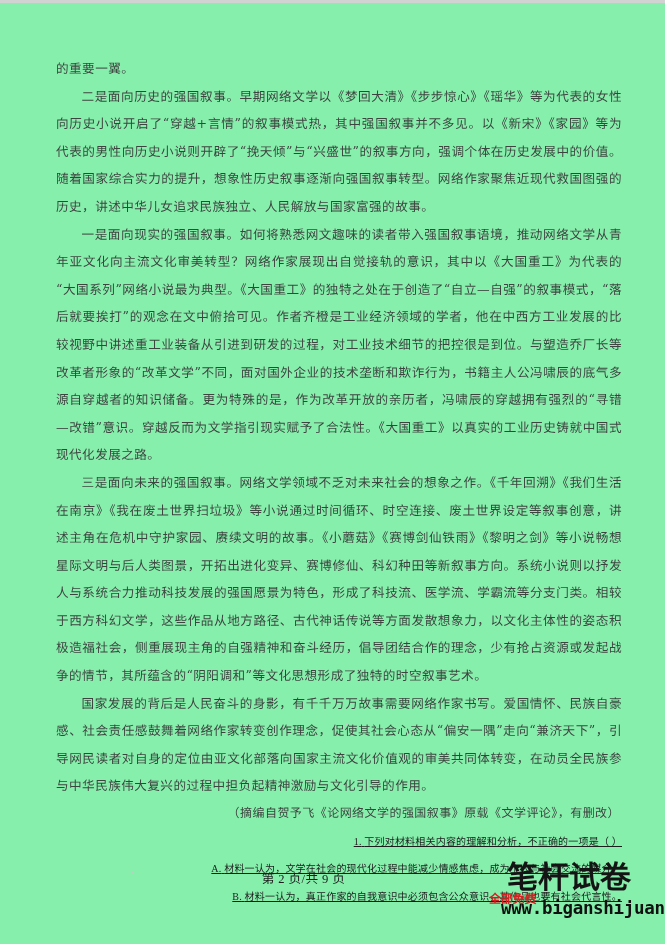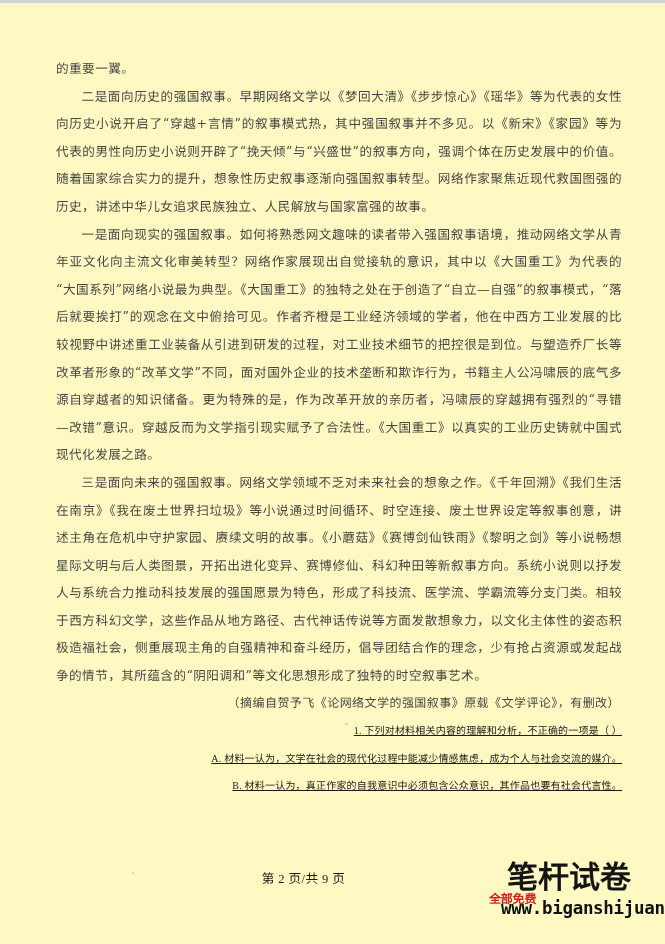--- a/index.html
+++ b/index.html
@@ -12,21 +12,21 @@
     height: 944px;
     background: #ffffff;
     font-family: "DejaVu Serif", "Liberation Serif", serif;
     overflow: hidden;
     position: relative;
   }
   .page {
     position: relative;
     width: 665px;
     height: 944px;
-    background: #fef9c3;
+    background: #86efac;
     box-sizing: border-box;
   }
   
   .scan-top-edge {
     position: absolute;
     top: 0;
     left: 0;
     width: 665px;
     height: 3px;
     background: #d2d2d2;
@@ -158,20 +158,21 @@
   <div class="content">
 
     <p class="para">的重要一翼。</p>
 
     <p class="para indent">二是面向历史的强国叙事。早期网络文学以《梦回大清》《步步惊心》《瑶华》等为代表的女性向历史小说开启了“穿越+言情”的叙事模式热，其中强国叙事并不多见。以《新宋》《家园》等为代表的男性向历史小说则开辟了“挽天倾”与“兴盛世”的叙事方向，强调个体在历史发展中的价值。随着国家综合实力的提升，想象性历史叙事逐渐向强国叙事转型。网络作家聚焦近现代救国图强的历史，讲述中华儿女追求民族独立、人民解放与国家富强的故事。</p>
 
     <p class="para indent">一是面向现实的强国叙事。如何将熟悉网文趣味的读者带入强国叙事语境，推动网络文学从青年亚文化向主流文化审美转型？网络作家展现出自觉接轨的意识，其中以《大国重工》为代表的“大国系列”网络小说最为典型。《大国重工》的独特之处在于创造了“自立—自强”的叙事模式，“落后就要挨打”的观念在文中俯拾可见。作者齐橙是工业经济领域的学者，他在中西方工业发展的比较视野中讲述重工业装备从引进到研发的过程，对工业技术细节的把控很是到位。与塑造乔厂长等改革者形象的“改革文学”不同，面对国外企业的技术垄断和欺诈行为，书籍主人公冯啸辰的底气多源自穿越者的知识储备。更为特殊的是，作为改革开放的亲历者，冯啸辰的穿越拥有强烈的“寻错—改错”意识。穿越反而为文学指引现实赋予了合法性。《大国重工》以真实的工业历史铸就中国式现代化发展之路。</p>
 
     <p class="para indent">三是面向未来的强国叙事。网络文学领域不乏对未来社会的想象之作。《千年回溯》《我们生活在南京》《我在废土世界扫垃圾》等小说通过时间循环、时空连接、废土世界设定等叙事创意，讲述主角在危机中守护家园、赓续文明的故事。《小蘑菇》《赛博剑仙铁雨》《黎明之剑》等小说畅想星际文明与后人类图景，开拓出进化变异、赛博修仙、科幻种田等新叙事方向。系统小说则以抒发人与系统合力推动科技发展的强国愿景为特色，形成了科技流、医学流、学霸流等分支门类。相较于西方科幻文学，这些作品从地方路径、古代神话传说等方面发散想象力，以文化主体性的姿态积极造福社会，侧重展现主角的自强精神和奋斗经历，倡导团结合作的理念，少有抢占资源或发起战争的情节，其所蕴含的“阴阳调和”等文化思想形成了独特的时空叙事艺术。</p>
 
+    <p class="para indent">国家发展的背后是人民奋斗的身影，有千千万万故事需要网络作家书写。爱国情怀、民族自豪感、社会责任感鼓舞着网络作家转变创作理念，促使其社会心态从“偏安一隅”走向“兼济天下”，引导网民读者对自身的定位由亚文化部落向国家主流文化价值观的审美共同体转变，在动员全民族参与中华民族伟大复兴的过程中担负起精神激励与文化引导的作用。</p>
 
     <p class="citation">（摘编自贺予飞《论网络文学的强国叙事》原载《文学评论》，有删改）</p>
 
     <p class="question">
       <span class="q-label">1.</span>
       <span>下列对材料相关内容的理解和分析，不正确的一项是（      ）</span>
     </p>
 
     <p class="option">
       <span class="q-label">A.</span>

